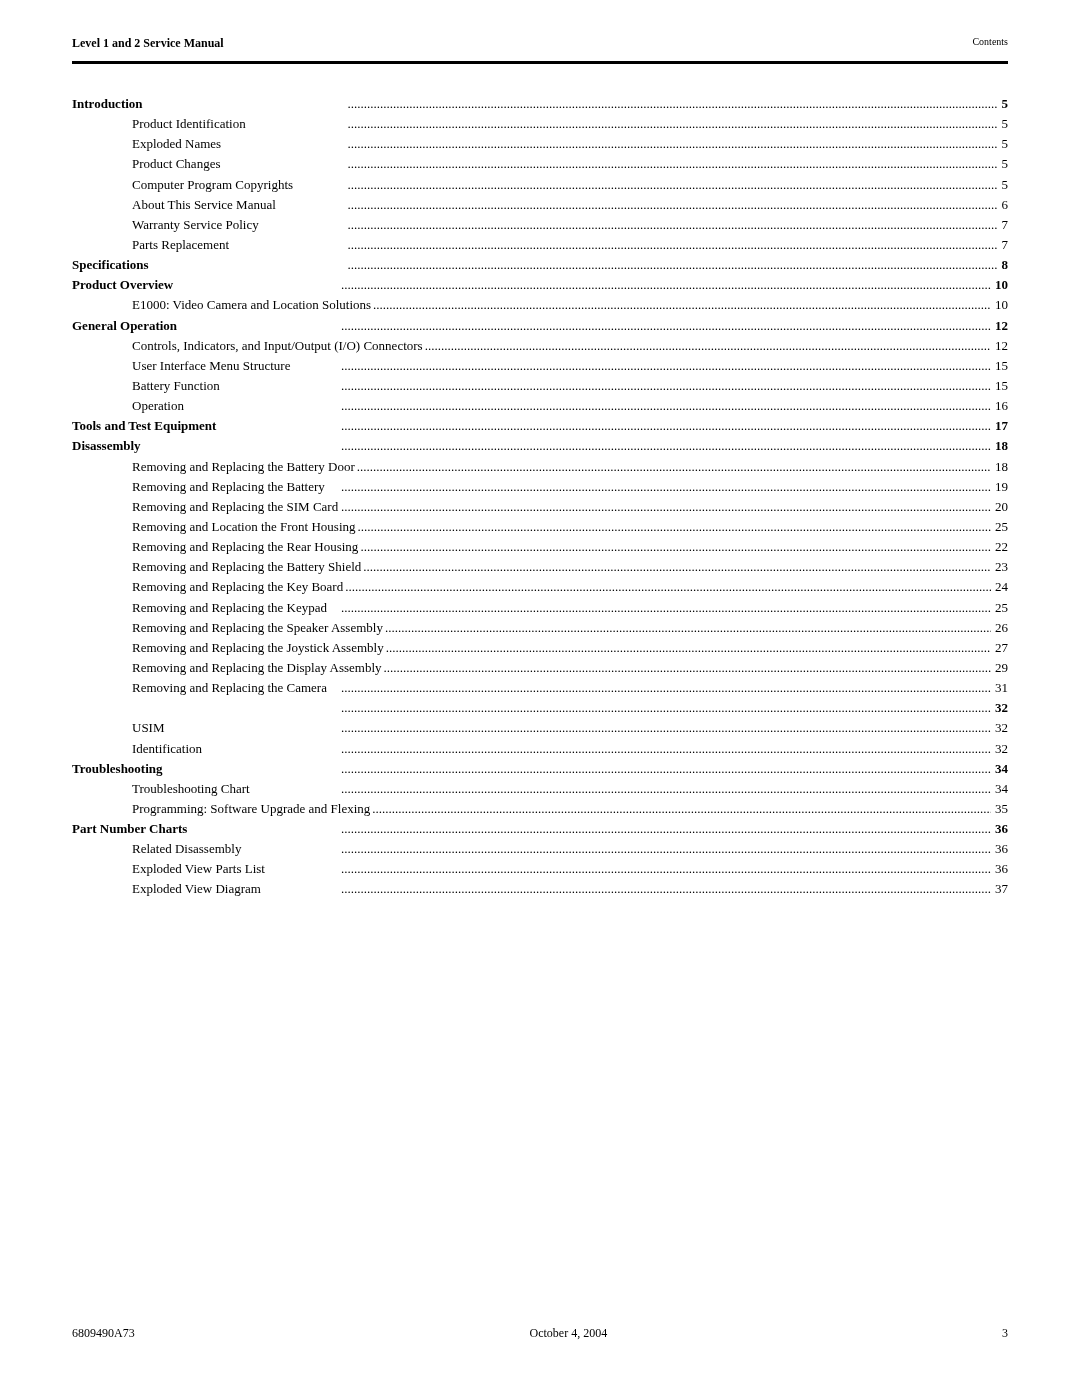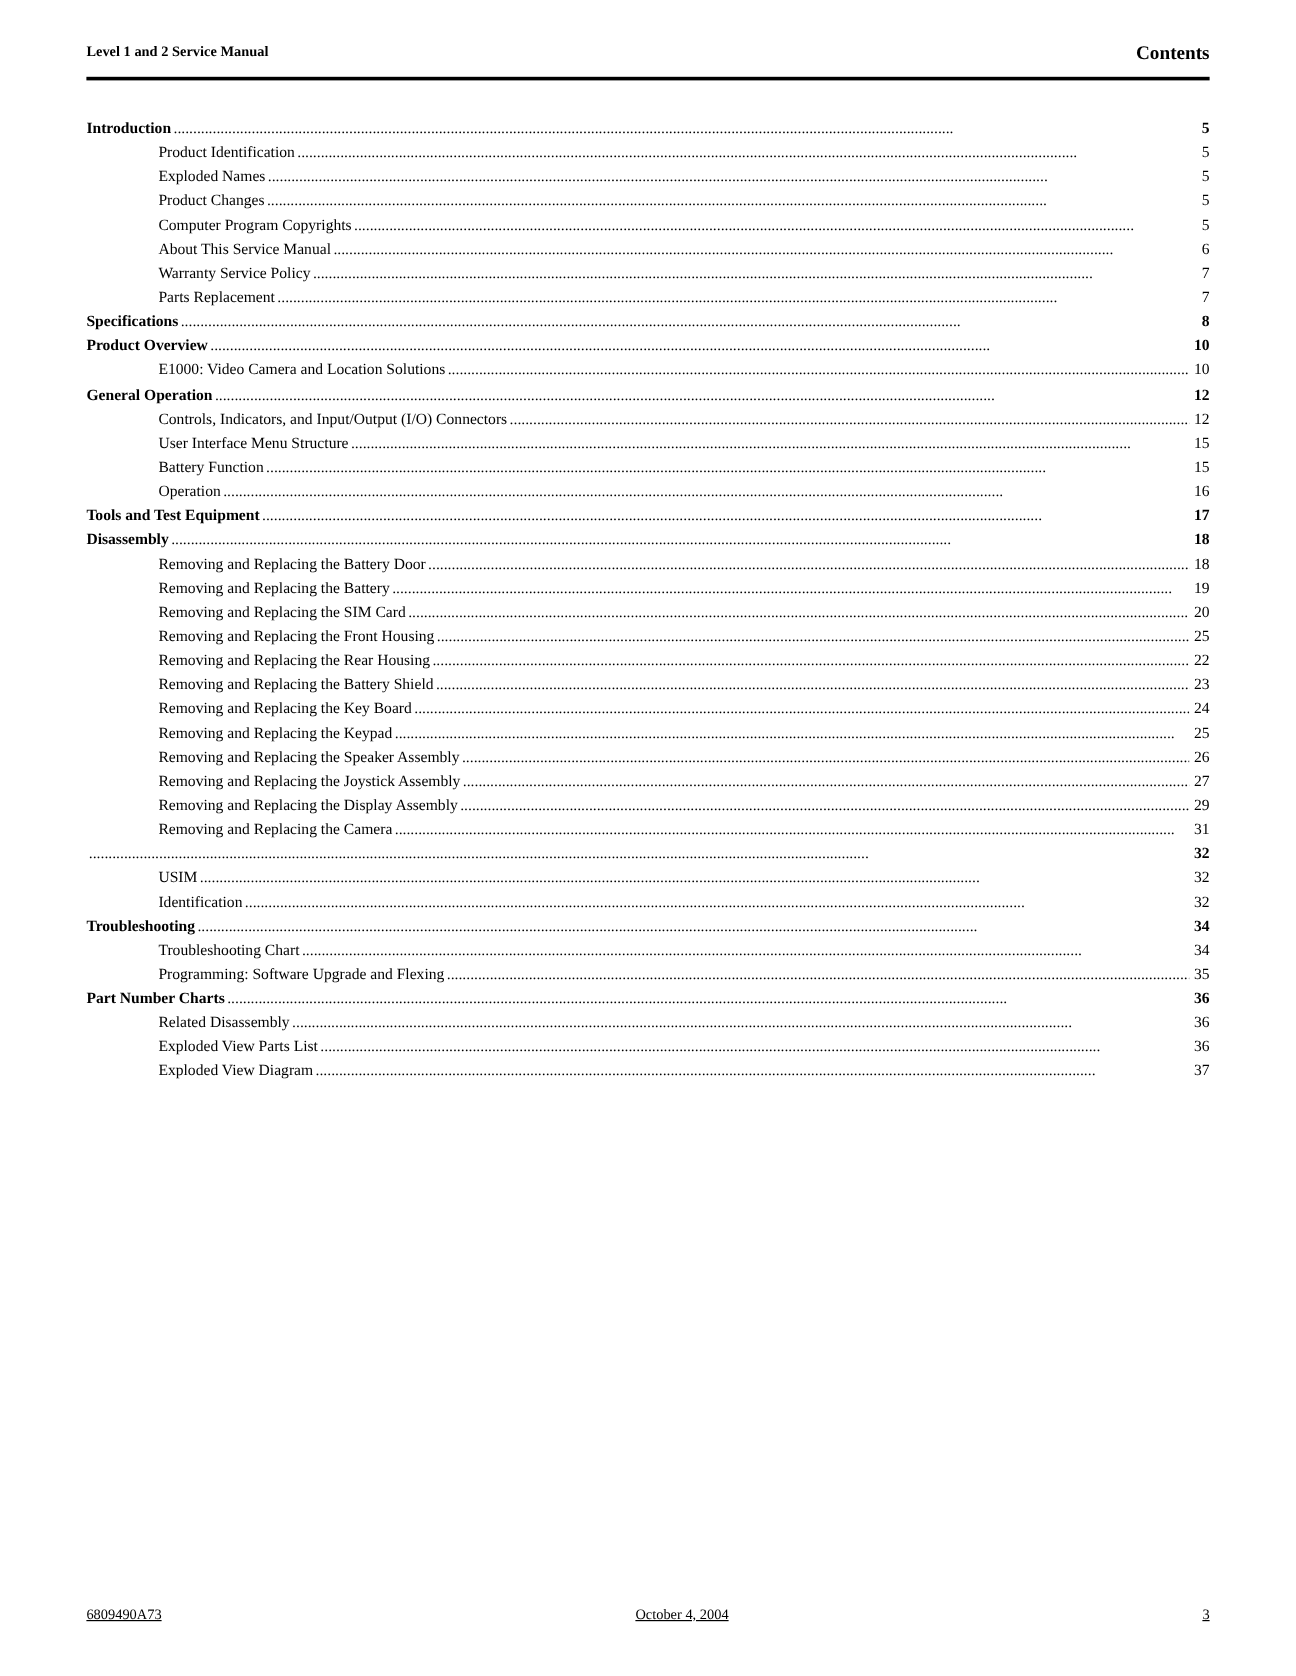--- a/index.html
+++ b/index.html
@@ -28,30 +28,31 @@
       justify-content: space-between;
       align-items: flex-start;
       padding: 36px 72px 10px 72px;
       font-size: 12px;
     }
     .header-left {
       font-weight: bold;
       font-size: 12px;
     }
     .header-right {
-      font-weight: bold;
-      font-size: 16px;
+      font-weight: normal;
+      font-size: 10px;
     }
     .header-divider {
       height: 3px;
       background: #000;
       margin: 0 72px 0 72px;
     }
     .toc-container {
       padding: 30px 72px 20px 72px;
+      text-align: right;
     }
     .toc-entry {
       display: flex;
       justify-content: space-between;
       align-items: baseline;
       line-height: 1.55;
       font-size: 13px;
     }
     .toc-entry .entry-left {
       display: flex;
@@ -91,22 +92,21 @@
       bottom: 40px;
       left: 0;
       right: 0;
       padding: 0 72px;
     }
     .footer-top {
       display: flex;
       justify-content: space-between;
       align-items: center;
       font-size: 12px;
-      margin-bottom: 4px;
-      text-decoration: underline;
+      margin-bottom: 16px;
     }
     .footer-center {
       text-align: center;
       font-size: 15px;
       font-weight: bold;
       margin-top: 2px;
     }
   </style>
 </head>
 <body>
@@ -261,21 +261,21 @@
       </div>
       <div class="toc-entry indent1">
         <div class="entry-left">
           <span class="entry-title">Removing and Replacing the SIM Card</span>
           <span class="entry-dots"> ........................................................................................................................................................................................................</span>
         </div>
         <span class="entry-page">20</span>
       </div>
       <div class="toc-entry indent1">
         <div class="entry-left">
-          <span class="entry-title">Removing and Replacing the Front Housing</span>
+          <span class="entry-title">Removing and Location the Front Housing</span>
           <span class="entry-dots"> ........................................................................................................................................................................................................</span>
         </div>
         <span class="entry-page">25</span>
       </div>
       <div class="toc-entry indent1">
         <div class="entry-left">
           <span class="entry-title">Removing and Replacing the Rear Housing</span>
           <span class="entry-dots"> ........................................................................................................................................................................................................</span>
         </div>
         <span class="entry-page">22</span>

